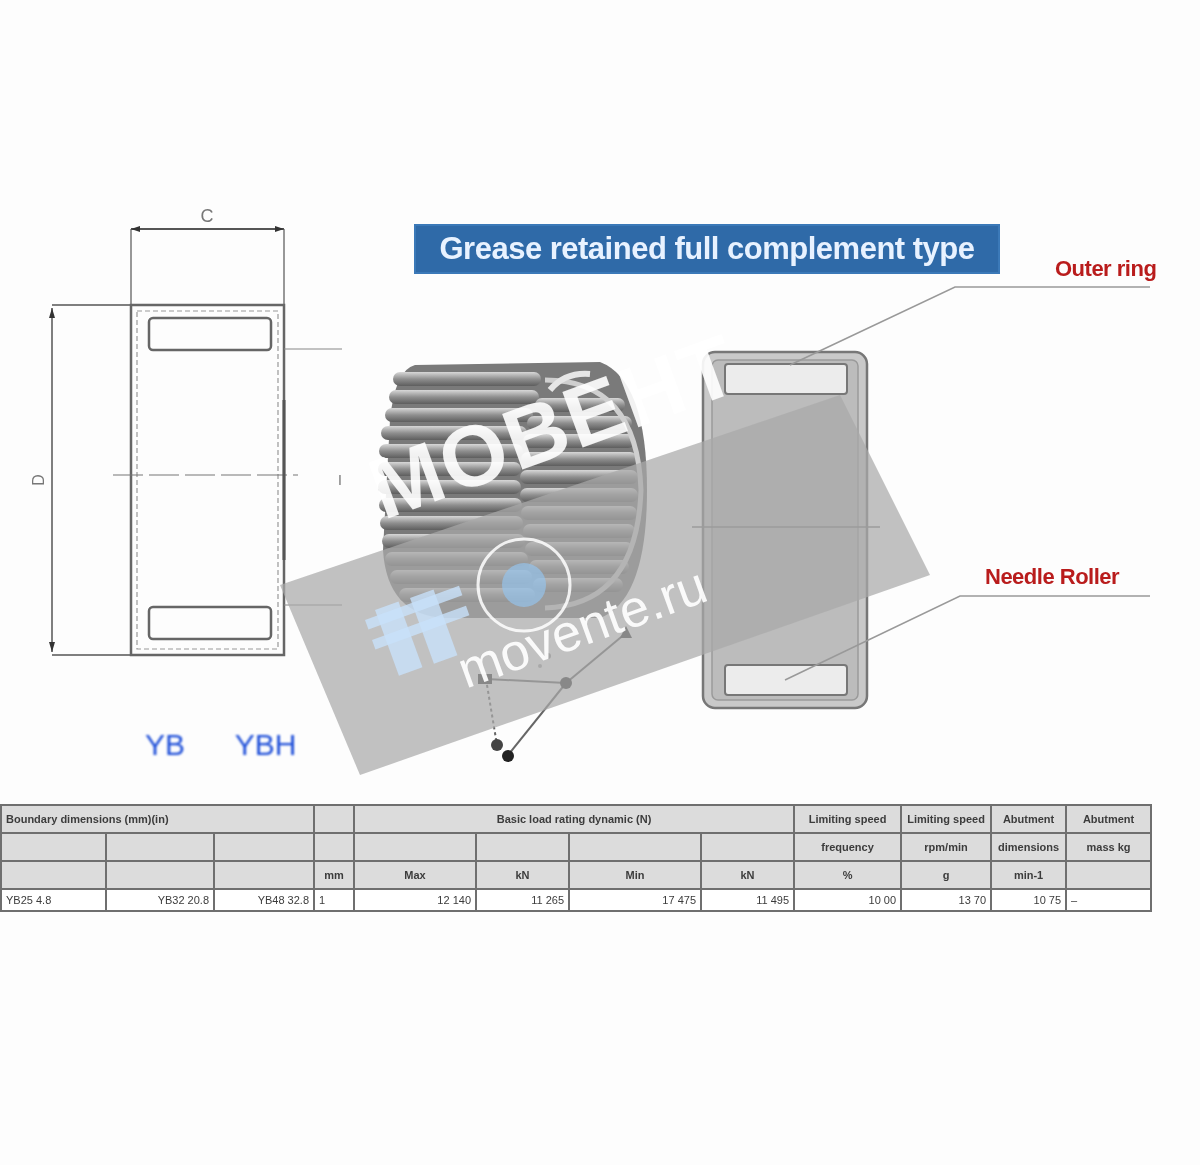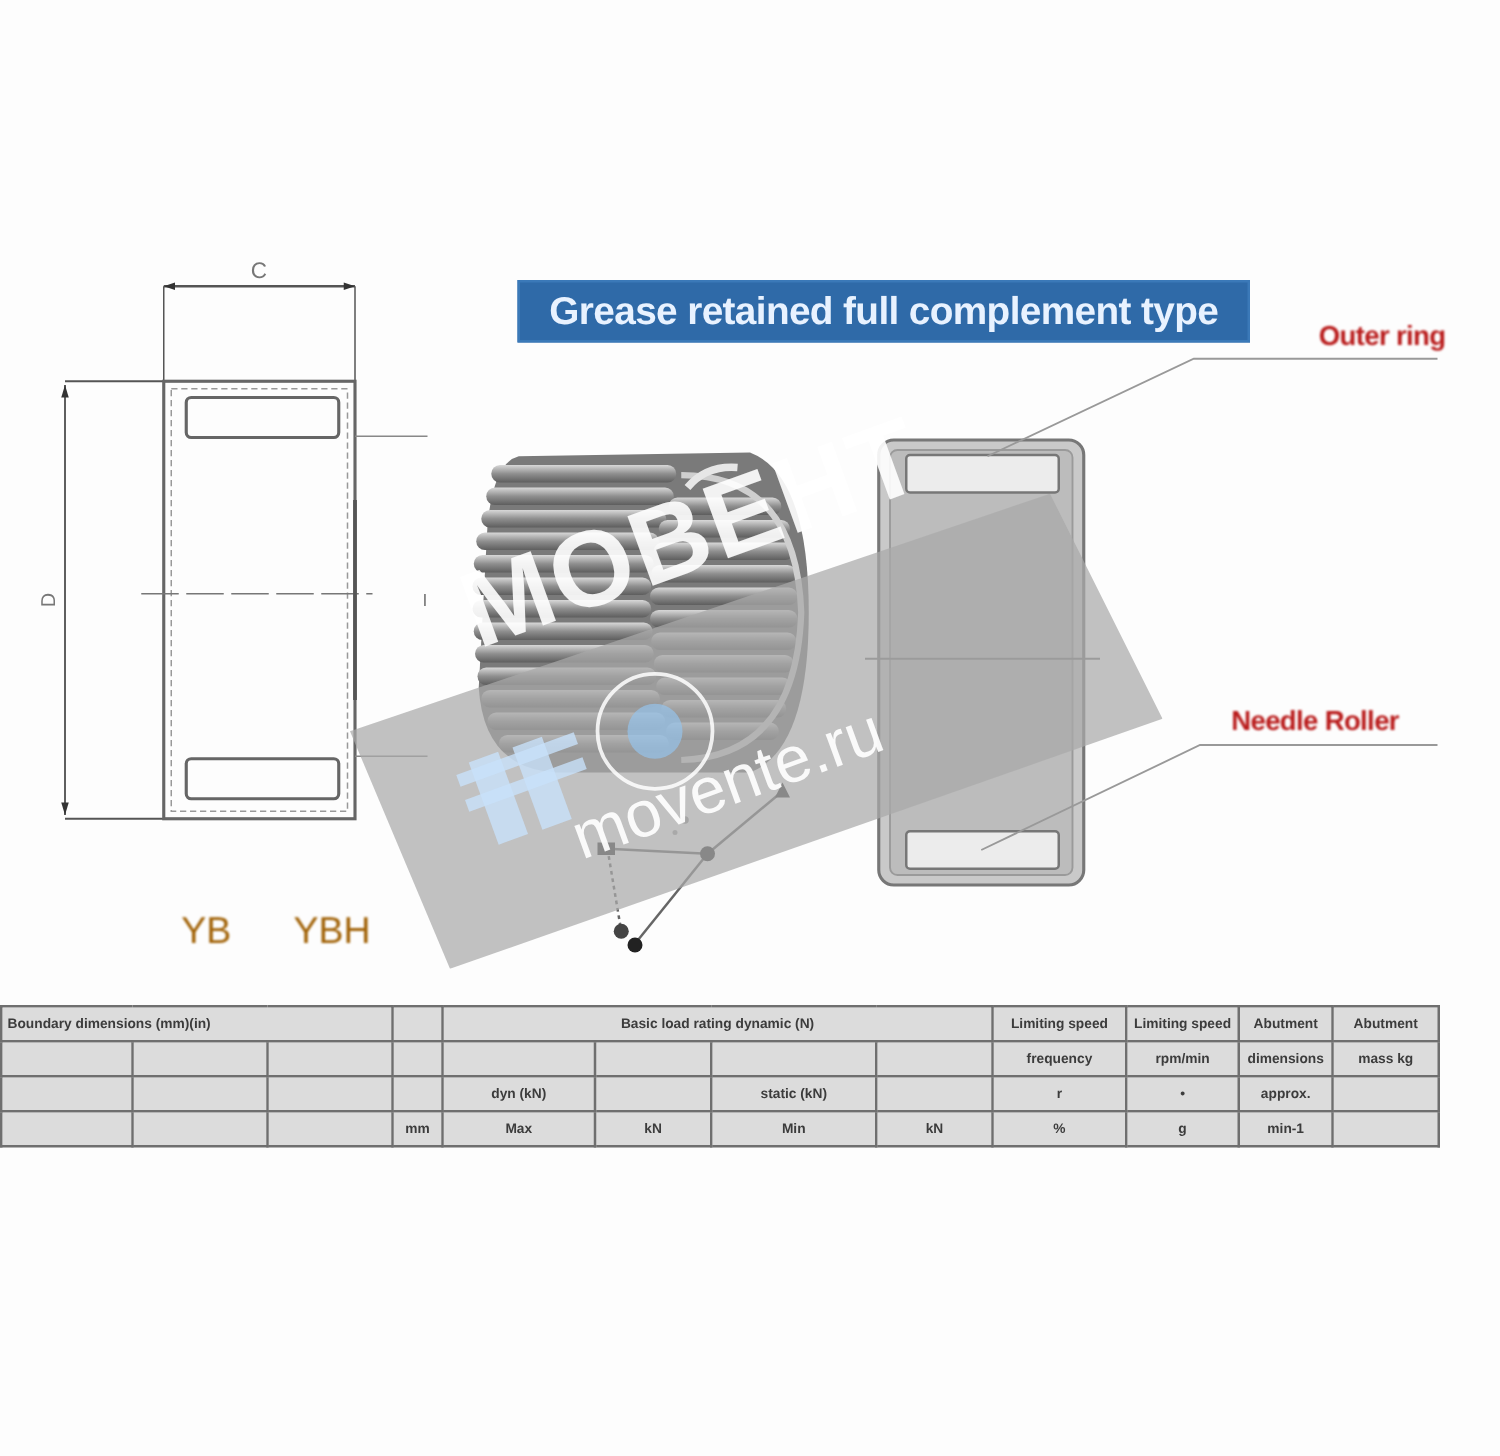--- a/index.html
+++ b/index.html
@@ -21,21 +21,21 @@
       color: #e8f2ff; font-weight: bold; font-size: 31px;
       letter-spacing: -0.5px;
       filter: blur(0.6px);
     }
 
     .callout-label {
       font-size: 22px; color: #b91c1c; filter: blur(0.7px);
       font-weight: bold; letter-spacing: -0.5px;
     }
 
-    .series-labels { left: 145px; top: 728px; font-size: 30px; color: #a16207; filter: blur(0.8px); }
+    .series-labels { left: 145px; top: 728px; font-size: 30px; color: #1d4ed8; filter: blur(0.8px); }
     .series-labels span { margin-right: 42px; }
 
     
     .table-wrap { left: 0; top: 804px; width: 1150px; filter: blur(0.45px); }
     table.spec {
       border-collapse: collapse; width: 1150px; table-layout: fixed;
       font-size: 11px; color: #3c3c3c; font-weight: bold;
     }
     table.spec td {
       border: 2px solid #6f6f6f;
@@ -232,39 +232,39 @@
           <td></td>
       <td>frequency</td>
       <td>rpm/min</td>
       <td>dimensions</td>
       <td>mass kg</td>
     </tr>
     <tr>
       <td></td>
           <td></td>
           <td></td>
-          <td></td>
-      <td>dyn (kN)</td>
-      <td></td>
-      <td>static (kN)</td>
-      <td></td>
-      <td>r</td>
-      <td>•</td>
-      <td>approx.</td>
-      <td></td>
-    </tr>
-    <tr>
-      <td></td>
-          <td></td>
-          <td></td>
       <td>mm</td>
       <td>Max</td>
       <td>kN</td>
       <td>Min</td>
       <td>kN</td>
       <td>%</td>
       <td>g</td>
       <td>min-1</td>
       <td></td>
     </tr>
+    <tr class="data">
+      <td class="left">YB25 4.8</td>
+      <td>YB32 20.8</td>
+      <td>YB48 32.8</td>
+      <td class="left">1</td>
+      <td>12 140</td>
+      <td>11 265</td>
+      <td>17 475</td>
+      <td>11 495</td>
+      <td>10 00</td>
+      <td>13 70</td>
+      <td>10 75</td>
+      <td class="left">–</td>
+    </tr>
   </tbody>
     </table>
 </div>
 
 </body></html>

